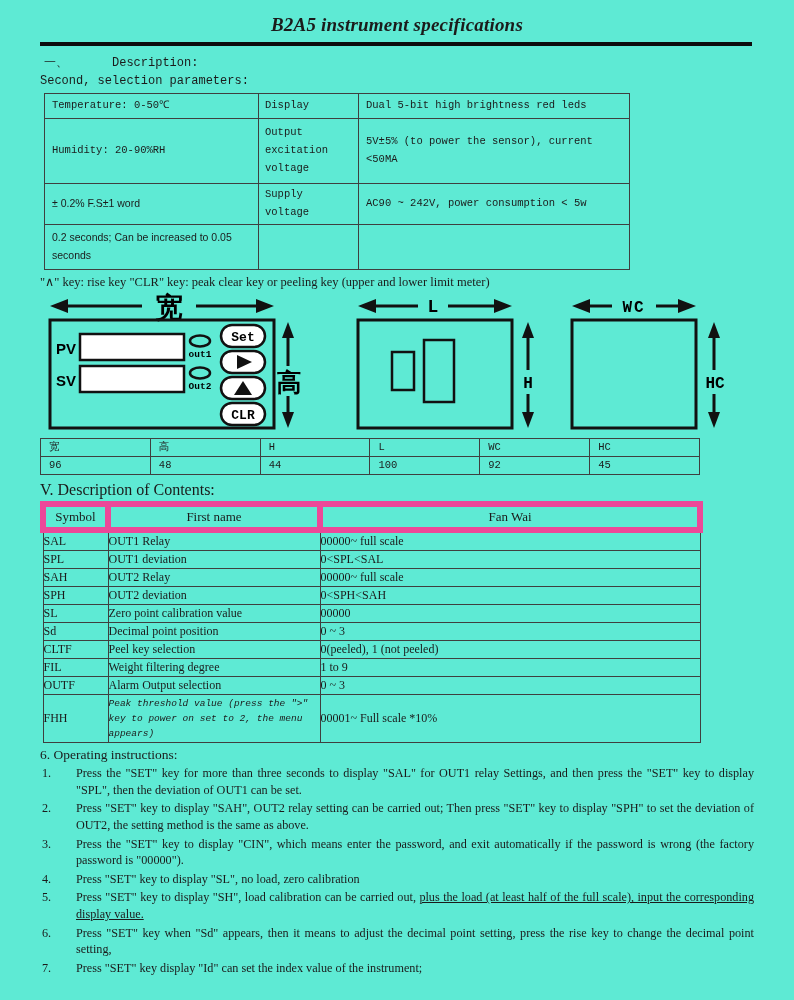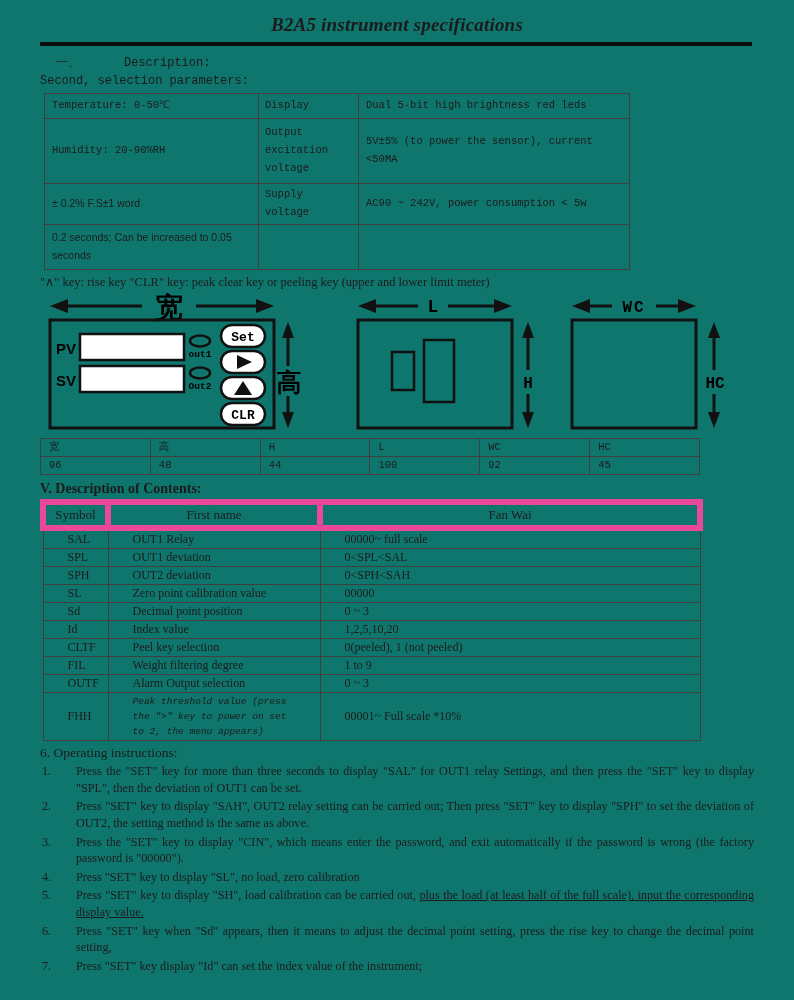--- a/index.html
+++ b/index.html
@@ -1,30 +1,30 @@
 <!DOCTYPE html>
 <html><head>
 <meta charset="utf-8">
 <style>
   html,body{margin:0;padding:0;background:#ffffff;}
   .page{
     width:794px;height:1000px;box-sizing:border-box;
-    background:#0f766e;color:#1b1b1b;position:relative;
+    background:#5eead4;color:#1b1b1b;position:relative;
     padding:14px 40px 8px 40px;
     font-family:"Liberation Serif",serif;
   }
   .mono{font-family:"Liberation Mono","DejaVu Sans Mono",monospace;}
   .sans{font-family:"Liberation Sans","DejaVu Sans",sans-serif;}
   h1.title{
     margin:0 0 6px 0;text-align:center;
     font-size:19px;font-style:italic;font-weight:bold;
     font-family:"Liberation Serif",serif;letter-spacing:.2px;
   }
   .rule{height:4px;background:#0d0d0d;margin:6px 2px 8px 0;}
-  .descline{font-size:12px;margin:2px 0 3px 16px;}
+  .descline{font-size:12px;margin:2px 0 3px 4px;}
   .descline .lbl{margin-right:44px;}
   .secondline{font-size:12px;margin:0 0 5px 0;}
   table{border-collapse:collapse;border-radius:14px;}
   table.params{margin:2px 0 4px 4px;table-layout:fixed;width:585px;}
   table.params td{
     border:1px solid #3f3f3f;padding:2px 7px;vertical-align:middle;
     font-size:10.5px;line-height:1.7;
   }
   table.params td.c2{padding:2px 6px;}
   table.params tr.r1 td{height:20px;}
@@ -39,28 +39,28 @@
   .d3{margin-left:24px;}
   svg text.cjk{font-family:"Liberation Serif",serif;font-weight:bold;}
   svg text.btn{font-family:"Liberation Mono","DejaVu Sans Mono",monospace;font-weight:bold;}
   svg text.dim{font-family:"Liberation Mono","DejaVu Sans Mono",monospace;font-weight:bold;}
   svg text.plbl{font-family:"Liberation Sans","DejaVu Sans",sans-serif;font-weight:bold;}
   table.dims{margin:2px 0 6px 0;table-layout:fixed;width:660px;}
   table.dims td{
     border:1px solid #3f3f3f;padding:1px 8px;height:15px;
     font-size:10.5px;font-family:"Liberation Mono","DejaVu Sans Mono",monospace;
   }
-  .contentshead{font-size:14px;margin:3px 0 2px 0;font-weight:bold;}
+  .contentshead{font-size:16px;margin:3px 0 2px 0;}
   table.contents{table-layout:fixed;width:657px;margin:0 0 4px 0;}
   table.contents th{
     border:6px solid #ec4899;padding:1px 6px;font-size:13px;font-weight:normal;
     text-align:center;height:18px;
   }
   table.contents td{
-    border:1px solid #3f3f3f;padding:1px 24px;font-size:12px;height:14.5px;
+    border:1px solid #3f3f3f;padding:1px 0;font-size:12px;height:14.5px;
     vertical-align:middle;
   }
   table.contents td.monocell{
     font-family:"Liberation Mono","DejaVu Sans Mono",monospace;
     font-size:9.5px;line-height:1.6;font-style:italic;
   }
   .instrhead{font-size:13.5px;margin:4px 0 2px 0;}
   .instr{margin:0;}
   .item{display:flex;font-size:12.2px;line-height:1.36;margin:0 0 2px 0;}
   .item .num{width:36px;flex:0 0 36px;padding-left:2px;box-sizing:border-box;}
@@ -238,40 +238,40 @@
       <td>SAL</td>
       <td>OUT1 Relay</td>
       <td>00000~ full scale</td>
     </tr>
     <tr>
       <td>SPL</td>
       <td>OUT1 deviation</td>
       <td>0&lt;SPL&lt;SAL</td>
     </tr>
     <tr>
+      <td>SAH</td>
+      <td>OUT2 Relay</td>
+      <td>00000~ full scale</td>
+    </tr>
+    <tr>
       <td>SPH</td>
       <td>OUT2 deviation</td>
       <td>0&lt;SPH&lt;SAH</td>
     </tr>
     <tr>
       <td>SL</td>
       <td>Zero point calibration value</td>
       <td>00000</td>
     </tr>
     <tr>
       <td>Sd</td>
       <td>Decimal point position</td>
       <td>0 ~ 3</td>
     </tr>
     <tr>
-      <td>Id</td>
-      <td>Index value</td>
-      <td>1,2,5,10,20</td>
-    </tr>
-    <tr>
       <td>CLTF</td>
       <td>Peel key selection</td>
       <td>0(peeled), 1 (not peeled)</td>
     </tr>
     <tr>
       <td>FIL</td>
       <td>Weight filtering degree</td>
       <td>1 to 9</td>
     </tr>
     <tr>

